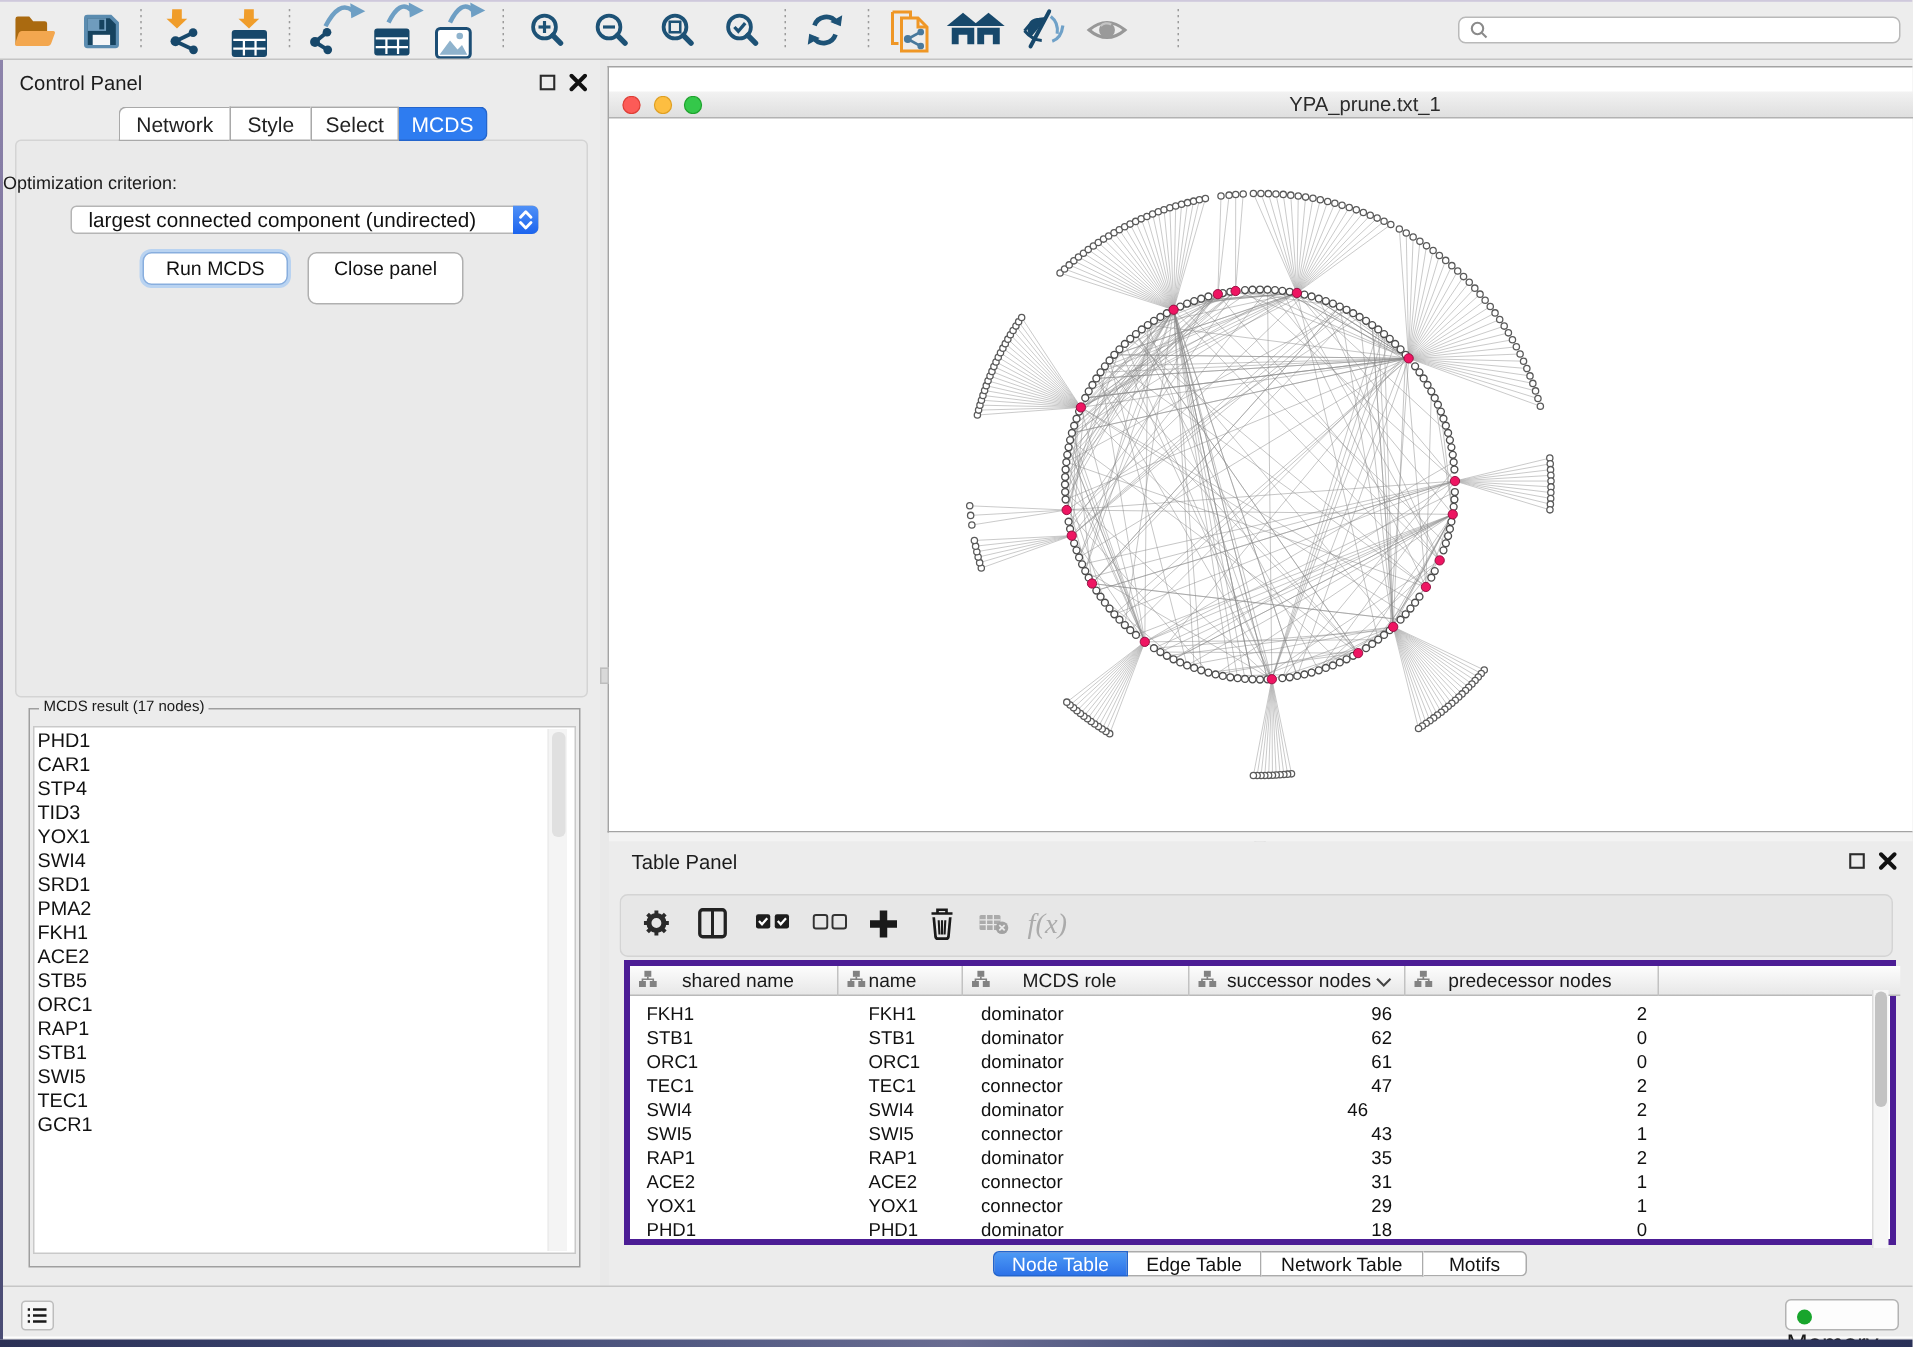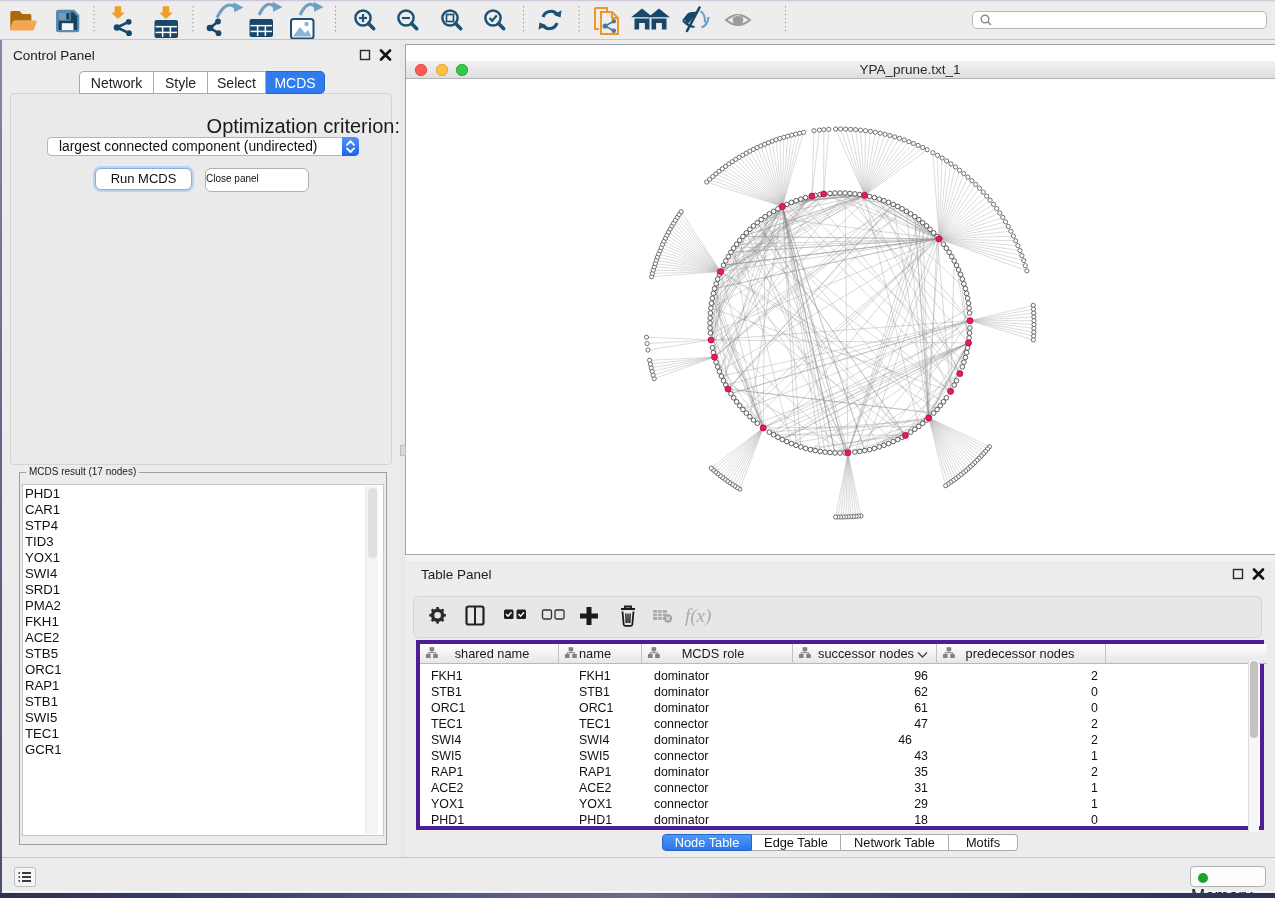--- a/index.html
+++ b/index.html
@@ -158,38 +158,38 @@
   </svg>
 
   <div class="abs" style="left:8px;top:53px;width:382px;height:372px;background:#eaeaea;border:1px solid #d4d4d4;border-radius:4px"></div>
 
   <div class="abs" style="left:77px;top:31px;height:23px;display:flex;font-size:14px">
     <div style="width:74px;background:#fff;border:1px solid #a9a9a9;border-right:none;border-radius:5px 0 0 0;text-align:center;line-height:22px;color:#222">Network</div>
     <div style="width:54px;background:#fff;border:1px solid #a9a9a9;border-right:none;text-align:center;line-height:22px;color:#222">Style</div>
     <div style="width:59px;background:#fff;border:1px solid #a9a9a9;text-align:center;line-height:22px;color:#222">Select</div>
     <div style="width:59px;background:#2e7cf0;border:1px solid #2465cc;border-left:none;border-radius:0 5px 5px 0;text-align:center;line-height:22px;color:#fff">MCDS</div>
   </div>
-  <div class="abs" style="left:0;top:75px;width:398px;text-align:right;font-size:20px;color:#1a1a1a"><span style="margin-left:0">Optimization criterion:</span></div>
+  <div class="abs" style="left:0;top:75px;width:398px;text-align:left;font-size:12px;color:#1a1a1a"><span style="margin-left:0">Optimization criterion:</span></div>
 
   <div class="abs" style="left:45px;top:97px;width:312px;height:19px;background:#fff;border:1px solid #b5b5b5;border-radius:4px;font-size:13.8px;line-height:18px;color:#111;padding-left:11px">largest connected component (undirected)
     <svg class="abs" style="right:-1px;top:-1px" width="17" height="19">
       <defs>
           <linearGradient id="ddg" x1="0" y1="0" x2="0" y2="1">
         <stop offset="0" stop-color="#5091f7"></stop>
             <stop offset="1" stop-color="#1c64ee"></stop>
           </linearGradient>
         </defs>
       <path d="M0,0 h12.5 a4.5,4.5 0 0 1 4.5,4.5 v10 a4.5,4.5 0 0 1 -4.5,4.5 h-12.5 z" fill="url(#ddg)"></path>
       <path d="M5,7.8 L8.5,4.2 L12,7.8" fill="none" stroke="#fff" stroke-width="1.9" stroke-linecap="round" stroke-linejoin="round"></path>
       <path d="M5,11.4 L8.5,15 L12,11.4" fill="none" stroke="#fff" stroke-width="1.9" stroke-linecap="round" stroke-linejoin="round"></path>
     </svg>
   </div>
 
   <div class="abs" style="left:93px;top:128px;width:97px;height:22px;background:#fff;border:1px solid #88aede;box-shadow:0 0 0 2px #b9d3f1;border-radius:6px;text-align:center;line-height:20px;font-size:13px;color:#111">Run MCDS</div>
-  <div class="abs" style="left:203px;top:128px;width:104px;height:24px;background:#fff;border:1px solid #b0b0b0;border-radius:6px;line-height:20px;font-size:10px;color:#111">Close panel</div>
+  <div class="abs" style="left:203px;top:128px;width:104px;height:35px;background:#fff;border:1px solid #b0b0b0;border-radius:6px;text-align:center;line-height:20px;font-size:13px;color:#111">Close panel</div>
 
   <div class="abs" style="left:17px;top:432px;width:368px;height:373px;border:1px solid #9f9f9f">
     <div class="abs" style="left:6px;top:-7px;background:#ececec;padding:0 3px;font-size:10px;color:#1a1a1a">MCDS result (17 nodes)</div>
     <div class="abs" style="left:2px;top:11px;width:362px;height:352px;background:#fff;border:1px solid #c9c9c9;font-size:13.2px;color:#111;padding:1px 0 0 2px">
         <div style="height:16px;line-height:16px">PHD1</div>
         <div style="height:16px;line-height:16px">CAR1</div>
         <div style="height:16px;line-height:16px">STP4</div>
         <div style="height:16px;line-height:16px">TID3</div>
         <div style="height:16px;line-height:16px">YOX1</div>
         <div style="height:16px;line-height:16px">SWI4</div>

